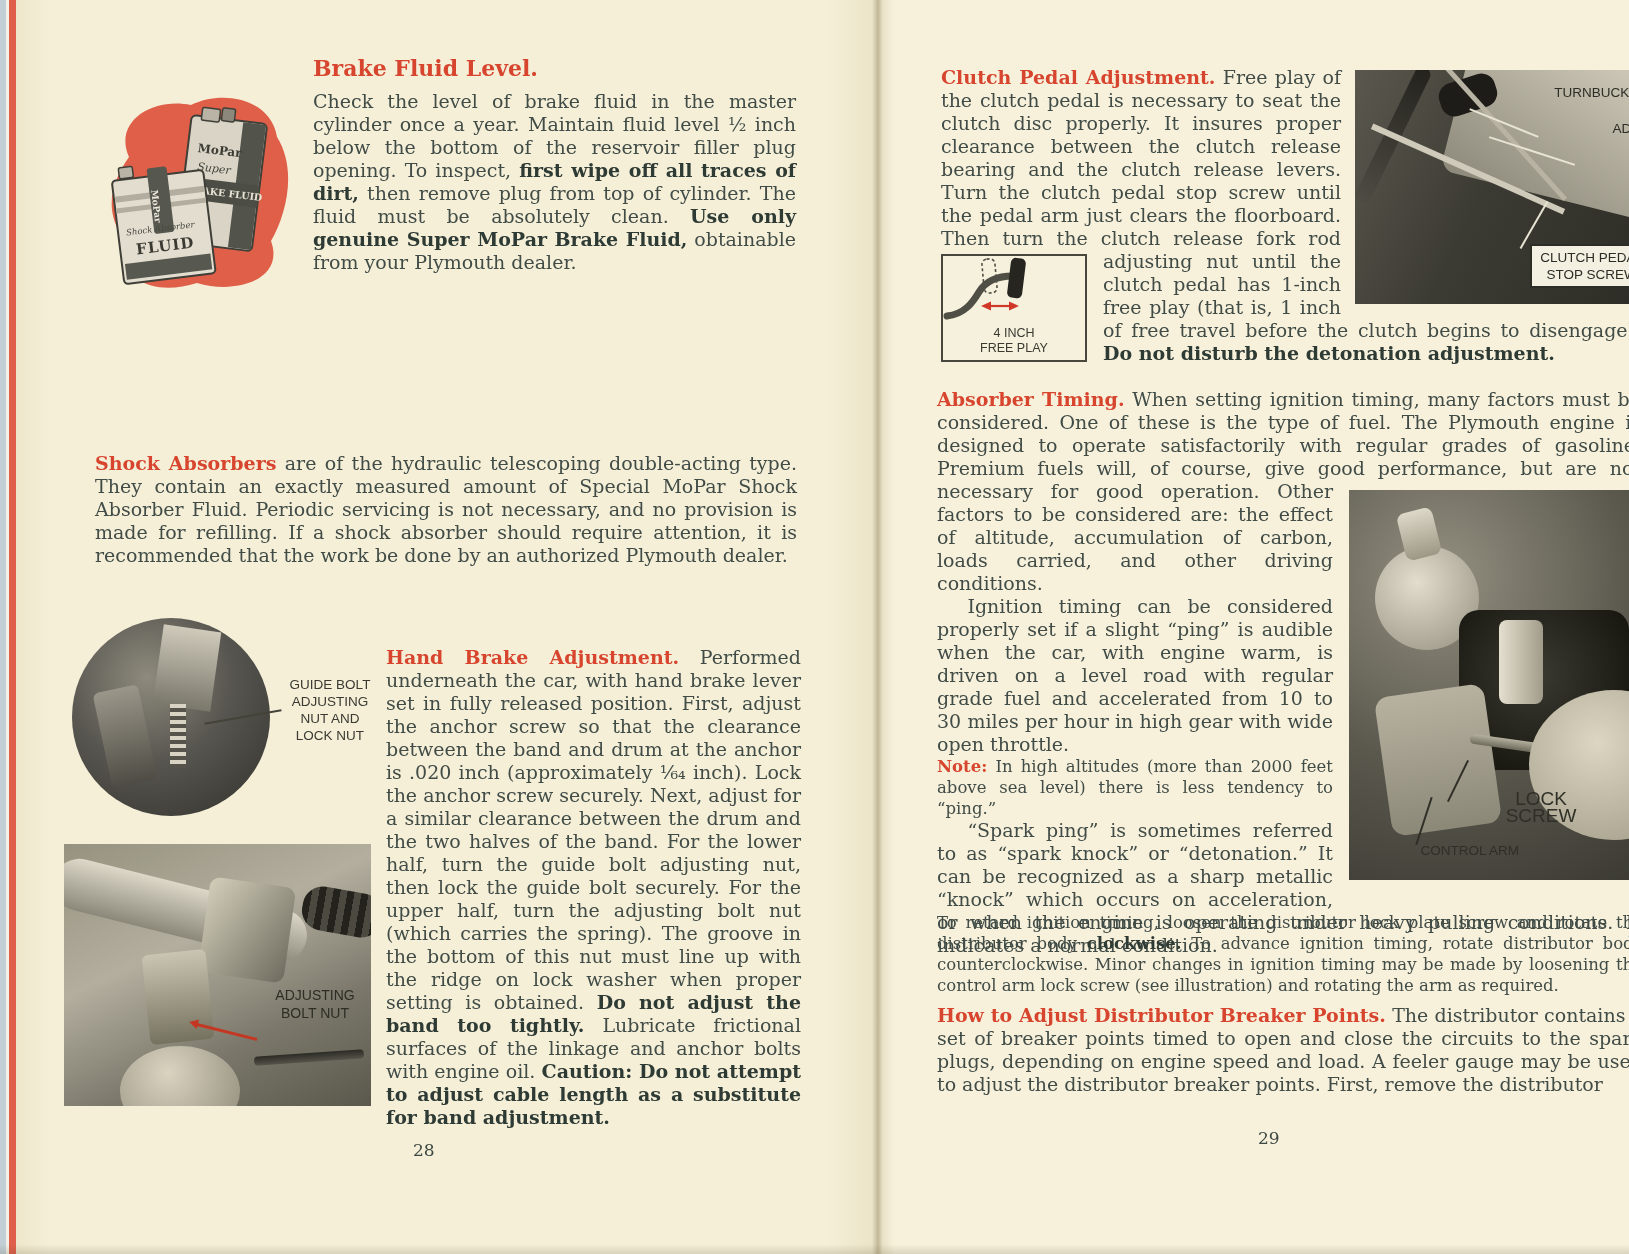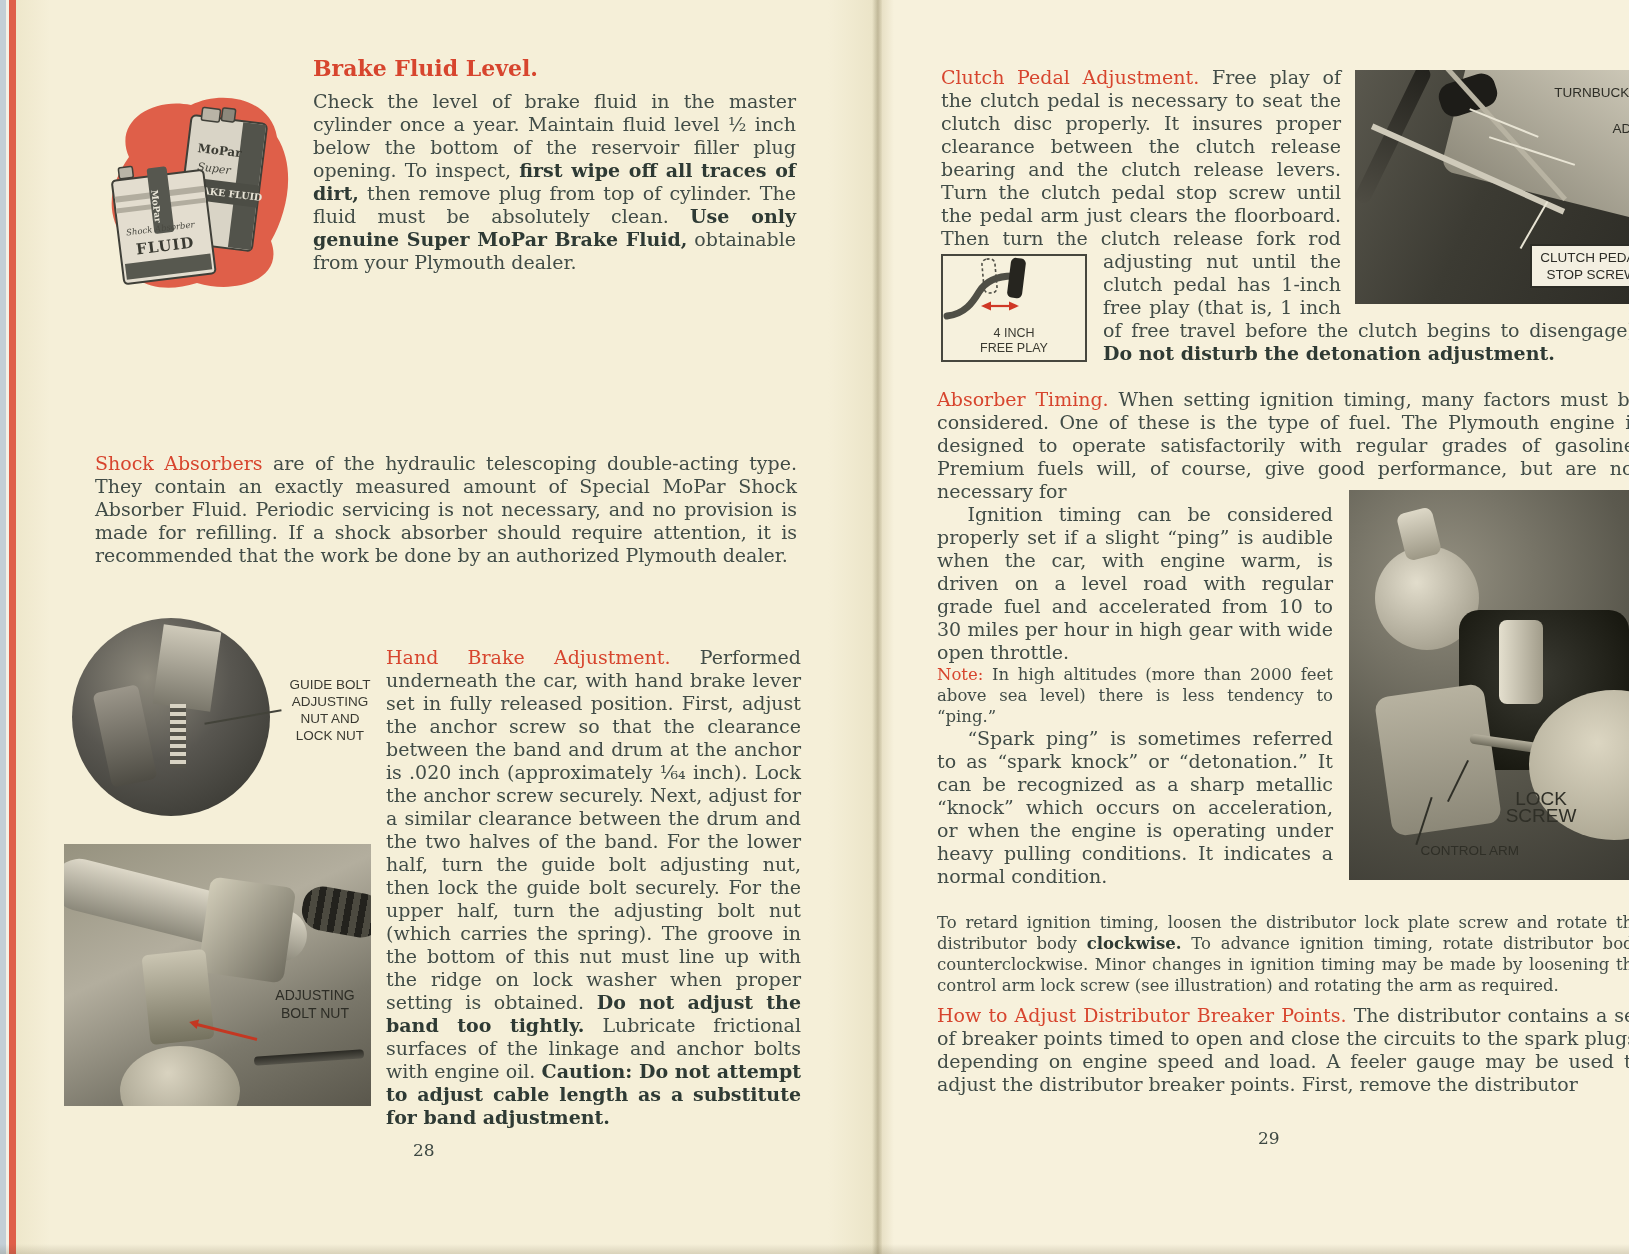--- a/index.html
+++ b/index.html
@@ -12,21 +12,21 @@
     background:linear-gradient(to right,#e3dbbe 0px,#f7f1dc 16px,#f7f1dc 100%);}
   
   .stripe{position:absolute;top:0;height:1254px;}
   #stripe-blue{left:0;width:6px;background:#c3cfd6;}
   #stripe-white{left:6px;width:3px;background:#f3f1e6;}
   #stripe-red{left:9px;width:8px;background:#df5f4a;}
   #stripe-edge{left:17px;width:7px;background:#f1ead1;}
 
   .para{text-align:justify;font-size:19px;line-height:23px;margin:0;}
   .small-para{text-align:justify;font-size:16.5px;line-height:21px;margin:0;}
-  .lead{color:#d7452e;font-weight:normal;}
+  .lead{color:#d7452e;font-weight:bold;}
   .b{font-weight:bold;color:#2e3a34;}
   .indent{text-indent:1.6em;display:block;}
   p{margin:0 0 5px 0;}
 
   .photo-label{font-family:"Liberation Sans",sans-serif;white-space:pre-line;}
 
   
   #brake-section{position:absolute;left:79px;top:55px;width:701px;}
   #brake-heading{color:#d7452e;font-weight:bold;font-size:22px;margin:0 0 9px 0;}
   .cans-wrap{float:left;width:200px;height:214px;margin:28px 18px 6px 0;}
@@ -242,21 +242,21 @@
             <span class="dp-cond"></span>
             <span class="dp-patch"></span>
             <span class="dp-driver"></span>
             <span class="dp-handle"></span>
             <span class="dp-hand"></span>
             <span class="dp-arrow1"></span>
             <span class="dp-arrow2"></span>
             <span class="lockscrew-label photo-label">LOCK
 SCREW</span>
             <span class="controlarm-label photo-label">CONTROL ARM</span>
-          </span></p>
+          </span><span>good operation. Other factors to be considered are: the effect of altitude, accumulation of carbon, loads carried, and other driving conditions.</span></p>
       <p class="para indent">Ignition timing can be considered properly set if a slight “ping” is audible when the car, with engine warm, is driven on a level road with regular grade fuel and accelerated from 10 to 30 miles per hour in high gear with wide open throttle.</p>
       <p class="small-para"><span class="lead">Note:</span><span> In high altitudes (more than 2000 feet above sea level) there is less tendency to “ping.”</span></p>
       <p class="para indent">“Spark ping” is sometimes referred to as “spark knock” or “detonation.” It can be recognized as a sharp metallic “knock” which occurs on acceleration, or when the engine is operating under heavy pulling conditions. It indicates a normal condition.</p>
     </div>
 
     <p class="small-para" id="retard-para"><span>To retard ignition timing, loosen the distributor lock plate screw and rotate the distributor body </span><span class="b">clockwise.</span><span> To advance ignition timing, rotate distributor body counterclockwise. Minor changes in ignition timing may be made by loosening the control arm lock screw (see illustration) and rotating the arm as required.</span></p>
 
     <div id="breaker-section">
       <p class="para"><span class="lead">How to Adjust Distributor Breaker Points.</span><span> The distributor contains a set of breaker points timed to open and close the circuits to the spark plugs, depending on engine speed and load. A feeler gauge may be used to adjust the distributor breaker points. First, remove the distributor</span></p>
     </div>

